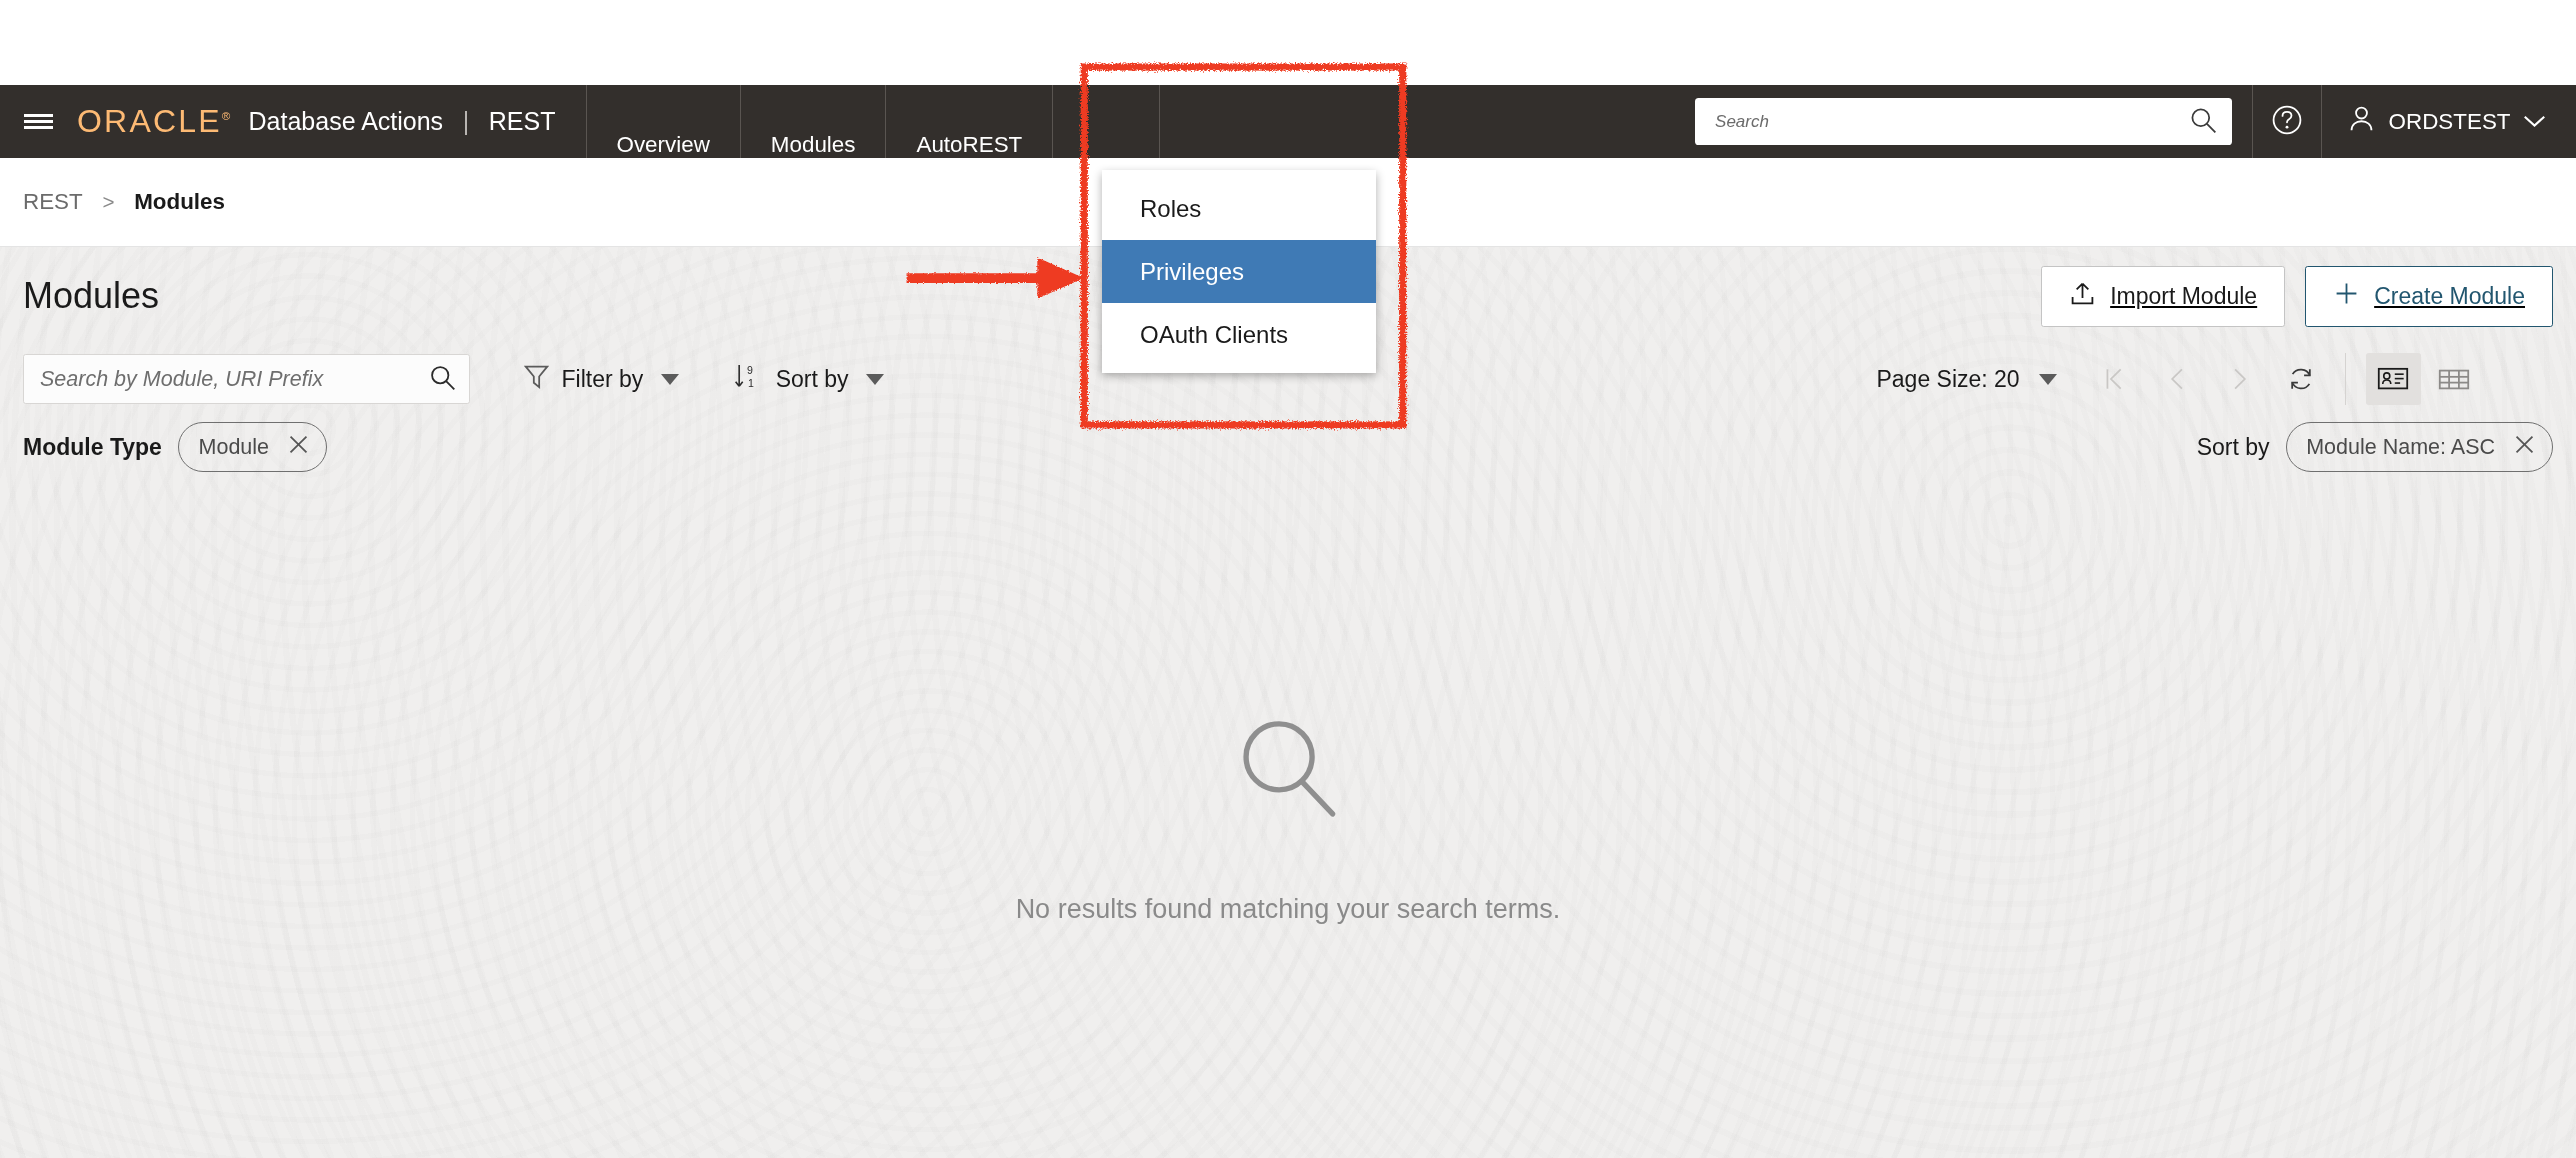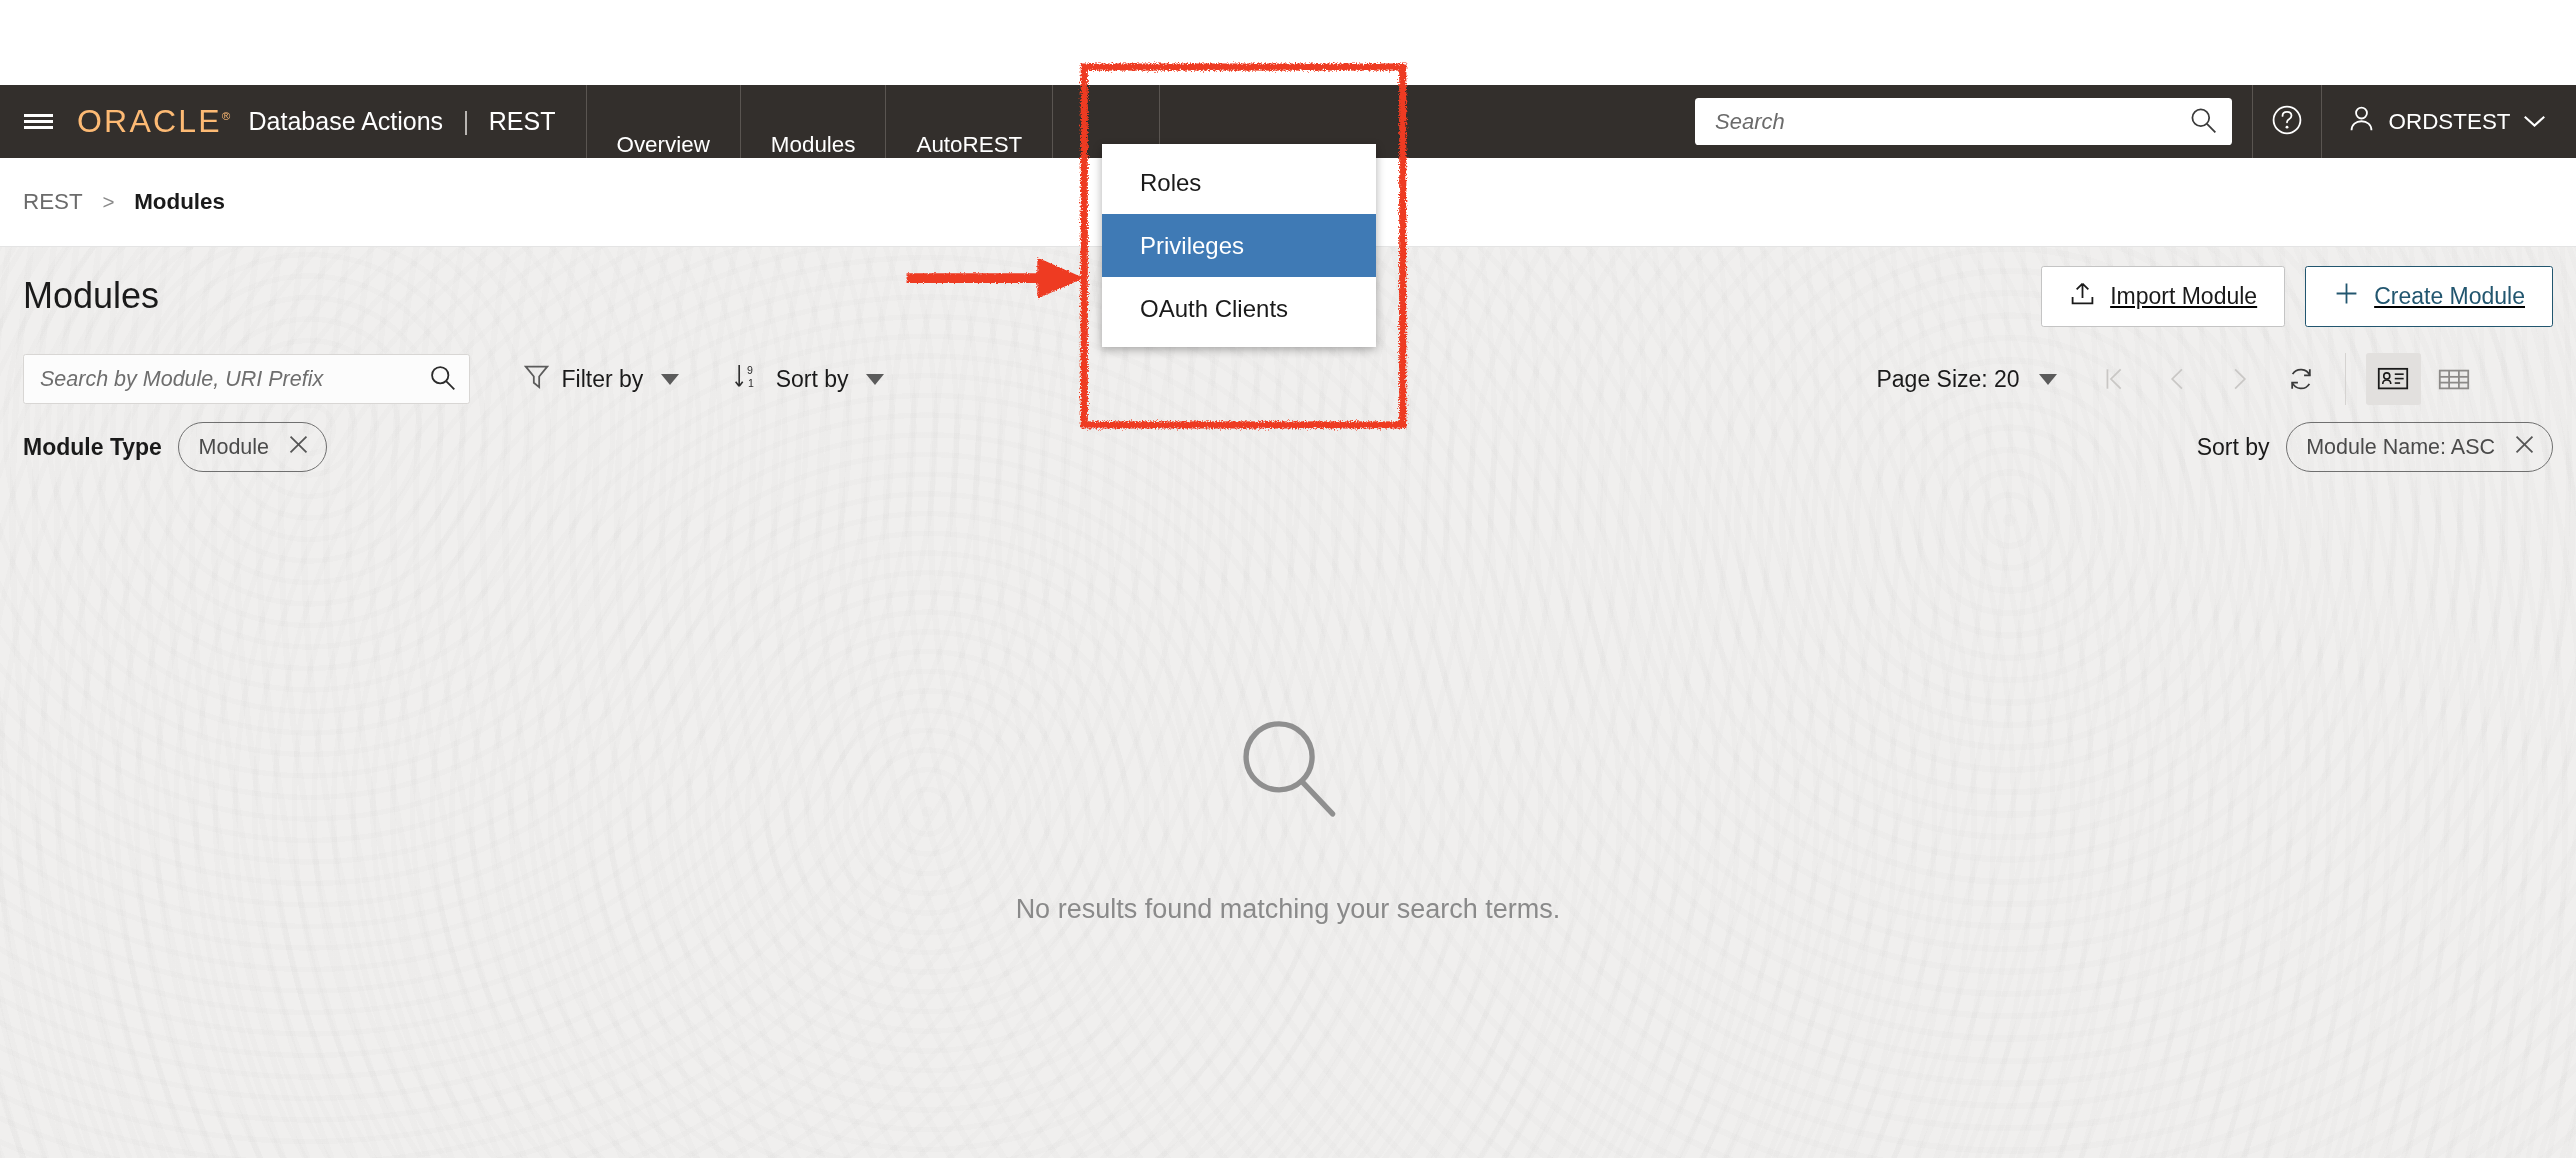--- a/index.html
+++ b/index.html
@@ -46,37 +46,37 @@
 
   .topbar-right {
     margin-left: auto; display: flex; align-items: stretch; height: 100%;
   }
   .searchbox-wrap { display: flex; align-items: center; padding: 0 19.7px; }
   .searchbox {
     width: 537px; height: 47px; background: #fff; border-radius: 3.6px;
     display: flex; align-items: center; padding: 0 14.3px 0 19.7px;
   }
   .searchbox input {
-    border: none; outline: none; flex: 1; font-size: 22px;
+    border: none; outline: none; flex: 1; font-size: 17px;
     font-style: italic; color: #ec4899; font-family: "Liberation Sans", sans-serif;
     background: transparent;
   }
   .searchbox input::placeholder { color: #6b6b6b; font-style: italic; }
   .help-btn {
     width: 70px; display: flex; align-items: center; justify-content: center;
     border-left: 0.9px solid #5a5551; border-right: 0.9px solid #5a5551; cursor: pointer;
   }
   .user-btn {
     display: flex; align-items: center; gap: 12.5px; padding: 0 30px 0 25px;
     color: #fff; font-size: 22.4px; cursor: pointer; white-space: nowrap;
   }
 
   
   .dropdown {
-    position: absolute; left: 1102px; top: 144px; width: 274px;
+    position: absolute; left: 1102px; top: 170px; width: 274px;
     background: #fff; box-shadow: 0 2.7px 9px rgba(0,0,0,.32);
     z-index: 40; padding: 7.2px 0;
   }
   .dd-item {
     height: 63px; display: flex; align-items: center; padding-left: 38px;
     font-size: 24px; color: #1a1a1a; cursor: pointer;
   }
   .dd-item.active { background: #3f7ab5; color: #fff; }
 
   

